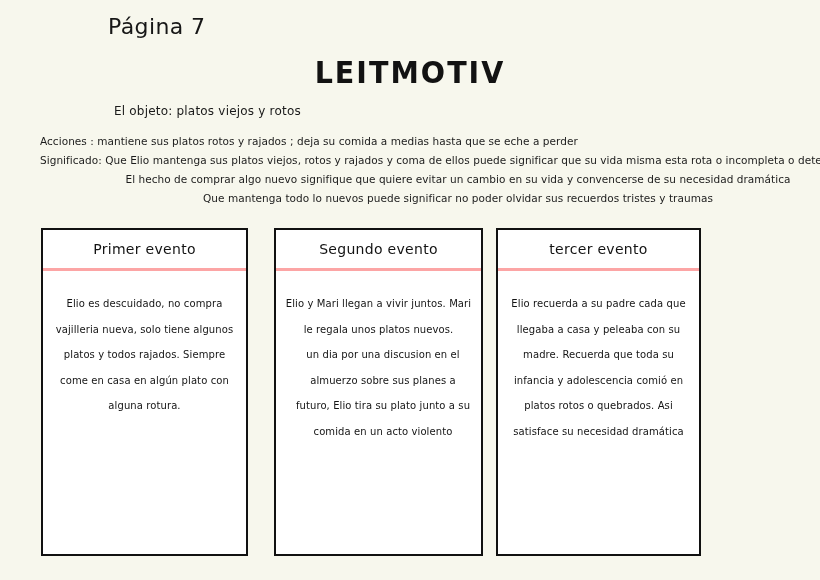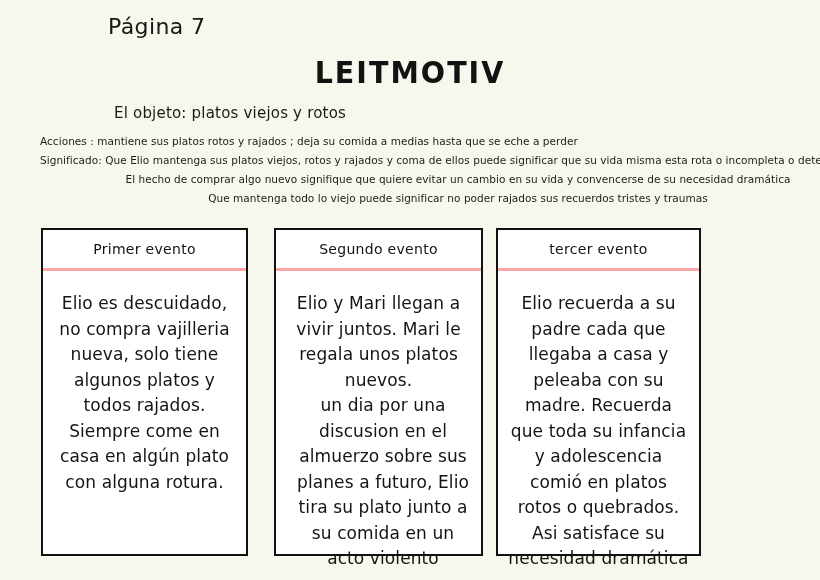--- a/index.html
+++ b/index.html
@@ -46,21 +46,21 @@
     letter-spacing: 2.2px;
     color: #121212;
     transform: scaleX(0.92);
     transform-origin: center top;
   }
 
   .subtitle {
     position: absolute;
     left: 114px;
     top: 104px;
-    font-size: 15px;
+    font-size: 12px;
     font-weight: 400;
     letter-spacing: 0.2px;
     color: #1a1a1a;
     white-space: nowrap;
   }
 
   
   .notes {
     position: absolute;
     left: 0;
@@ -117,21 +117,21 @@
   }
 
   .card-body {
     flex: 1;
     padding: 20px 9px 8px 9px;
     box-sizing: border-box;
     text-align: center;
   }
   .card-body p {
     margin: 0;
-    font-size: 17px;
+    font-size: 10px;
     line-height: 25.5px;
     letter-spacing: 0.1px;
     color: #141414;
   }
   .card-body p + p {
     margin-top: 0;
     margin-left: 9px;
   }
 </style>
 </head>
@@ -142,21 +142,21 @@
   <div class="page-label">Página 7</div>
 
   <div class="main-title">LEITMOTIV</div>
 
   <div class="subtitle">El objeto: platos viejos y rotos</div>
 
   <div class="notes">
     <div class="note-line indent-0">Acciones : mantiene sus platos rotos y rajados ; deja su comida a medias hasta que se eche a perder</div>
     <div class="note-line indent-0">Significado: Que Elio mantenga sus platos viejos, rotos y rajados y coma de ellos puede significar que su vida misma esta rota o incompleta o deteriorada</div>
     <div class="note-line indent-1">El hecho de comprar algo nuevo signifique que quiere evitar un cambio en su vida y convencerse de su necesidad dramática</div>
-    <div class="note-line indent-1">Que mantenga todo lo viejo puede significar no poder rajados sus recuerdos tristes y traumas</div>
+    <div class="note-line indent-1">Que mantenga todo lo nuevos puede significar no poder olvidar sus recuerdos tristes y traumas</div>
   </div>
 
   <div class="cards">
 
     <div class="card card-1">
       <div class="card-header">
         <span class="card-header-text">Primer evento</span>
       </div>
       <div class="card-body">
         <p>Elio es descuidado, no compra vajilleria nueva, solo tiene algunos platos y todos rajados. Siempre come en casa en algún plato con alguna rotura.</p>

